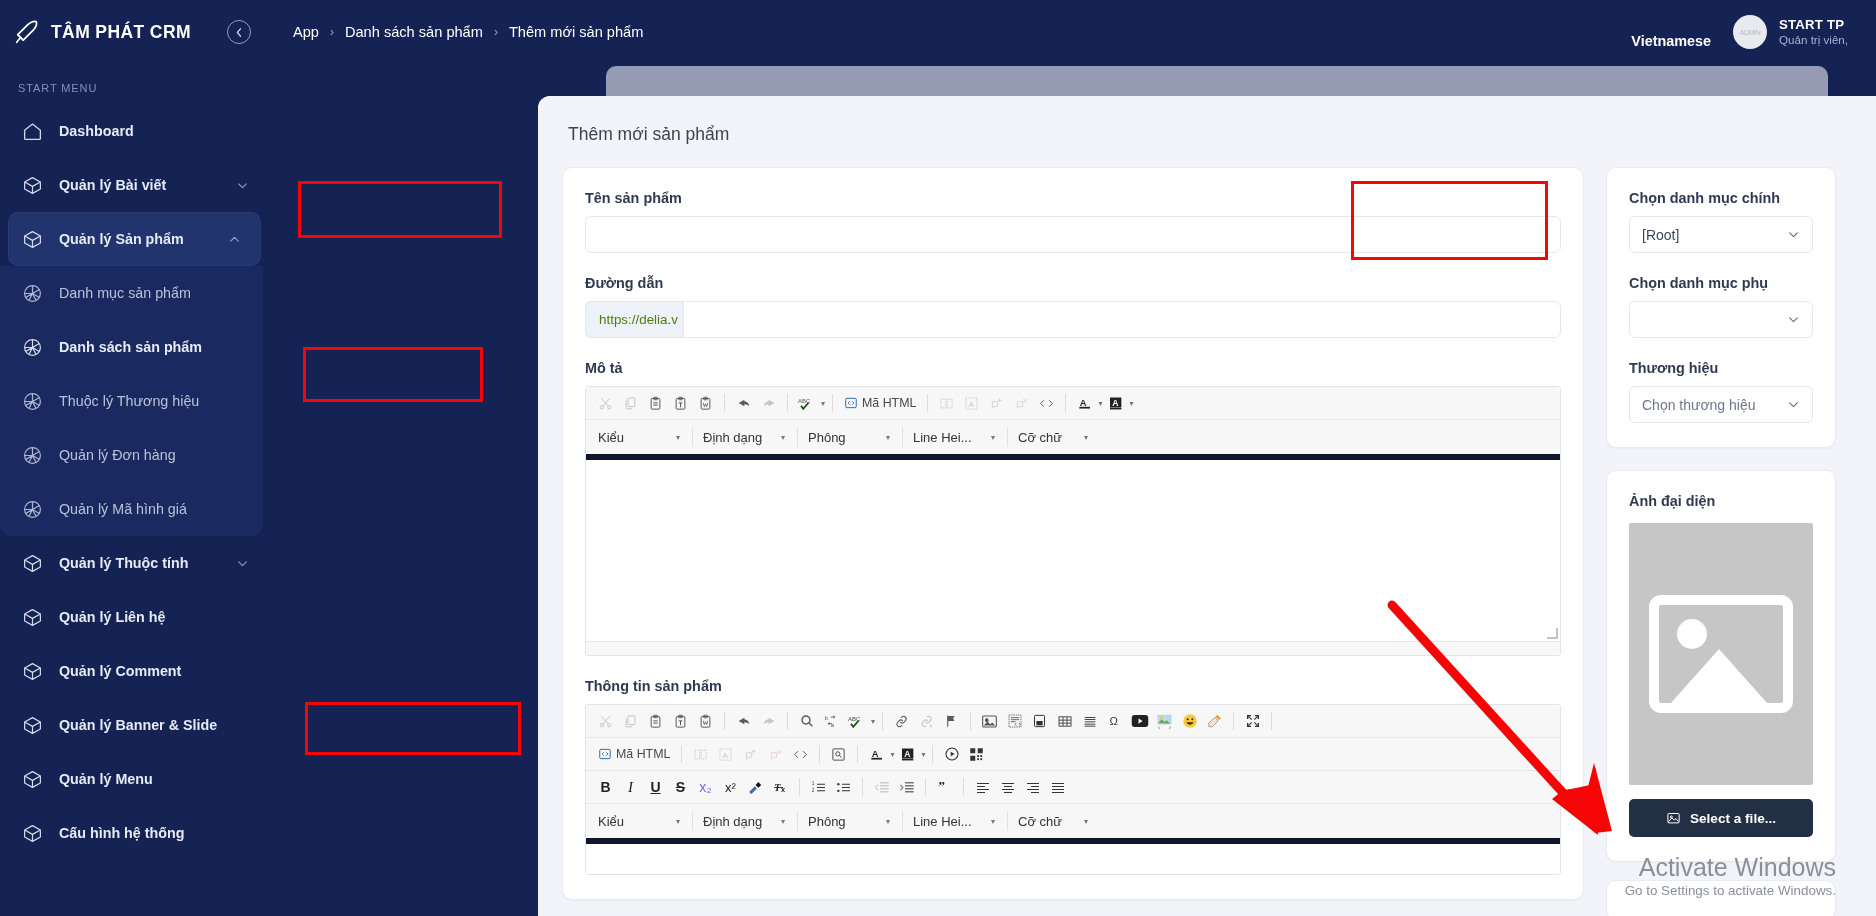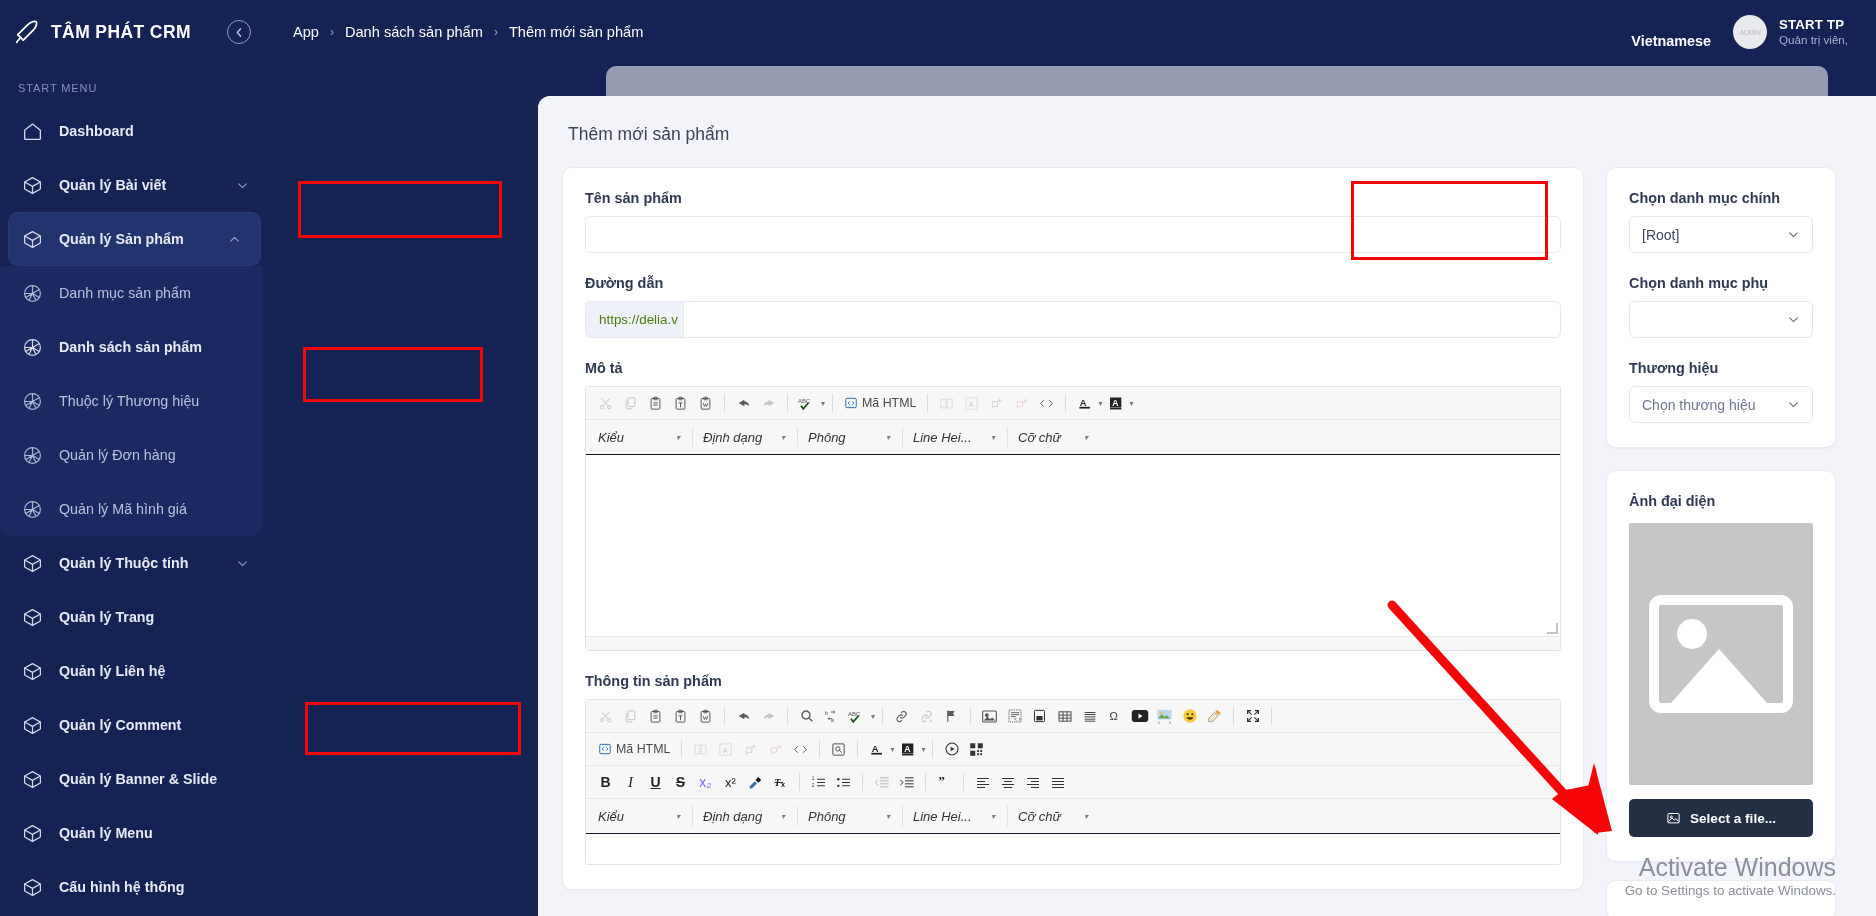--- a/index.html
+++ b/index.html
@@ -120,21 +120,21 @@
   .input-group .input { border-radius: 0 6px 6px 0; }
   .gap { height: 22px; }
 
   
   .editor { border: 1px solid #dfe3ec; border-radius: 3px; background: #fff; }
   .tb-row {
     display: flex; align-items: center; flex-wrap: nowrap;
     background: #f7f7f7; border-bottom: 1px solid #e7e7e7;
     padding: 5px 8px; gap: 2px; min-height: 32px; overflow: hidden;
   }
-  .tb-row.last { border-bottom: 1px solid #0f172a; font-style: italic; }
+  .tb-row.last { border-bottom: 6px solid #0f172a; }
   .tb-btn {
     height: 22px; min-width: 23px; display: flex; align-items: center; justify-content: center;
     color: #5a5a5a; cursor: pointer; font-size: 13px; padding: 0 2px;
   }
   .tb-btn.disabled { opacity: .32; cursor: default; }
   .tb-btn svg { display:block; }
   .tb-sep { width: 1px; height: 18px; background: #dcdcdc; margin: 0 5px; flex: 0 0 1px; }
   .tb-text {
     display: flex; align-items: center; gap: 4px; color: #4a4a4a;
     font-size: 12.4px; padding: 0 4px; cursor: pointer;
@@ -327,30 +327,20 @@
         </span>
       </div>
       <div class="nav-item">
         <span class="nav-icon">
           <svg viewBox="0 0 24 24" width="21" height="21" fill="none" stroke="currentColor" stroke-width="1.4" stroke-linejoin="round">
               <path d="M12 3 21 8v8l-9 5-9-5V8z"></path>
               <path d="M3 8l9 5 9-5"></path>
               <path d="M12 13v8"></path>
             </svg>
         </span>
-        <span class="nav-label">Quản lý Trang</span>
-      </div>
-      <div class="nav-item">
-        <span class="nav-icon">
-          <svg viewBox="0 0 24 24" width="21" height="21" fill="none" stroke="currentColor" stroke-width="1.4" stroke-linejoin="round">
-              <path d="M12 3 21 8v8l-9 5-9-5V8z"></path>
-              <path d="M3 8l9 5 9-5"></path>
-              <path d="M12 13v8"></path>
-            </svg>
-        </span>
         <span class="nav-label">Quản lý Liên hệ</span>
       </div>
       <div class="nav-item">
         <span class="nav-icon">
           <svg viewBox="0 0 24 24" width="21" height="21" fill="none" stroke="currentColor" stroke-width="1.4" stroke-linejoin="round">
               <path d="M12 3 21 8v8l-9 5-9-5V8z"></path>
               <path d="M3 8l9 5 9-5"></path>
               <path d="M12 13v8"></path>
             </svg>
         </span>

